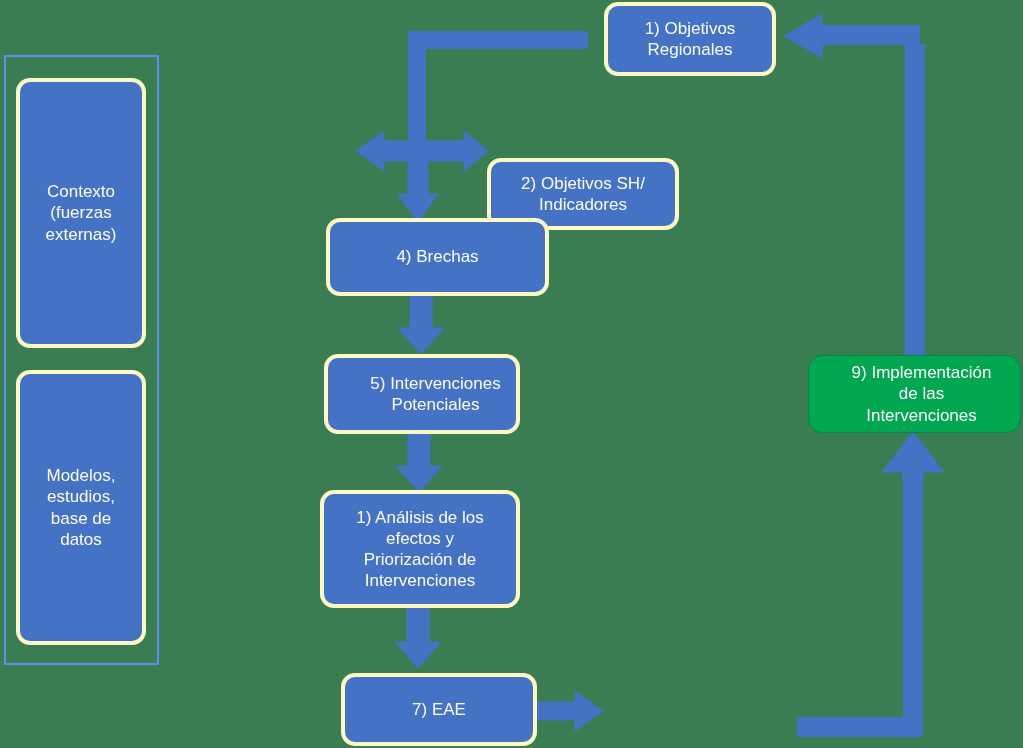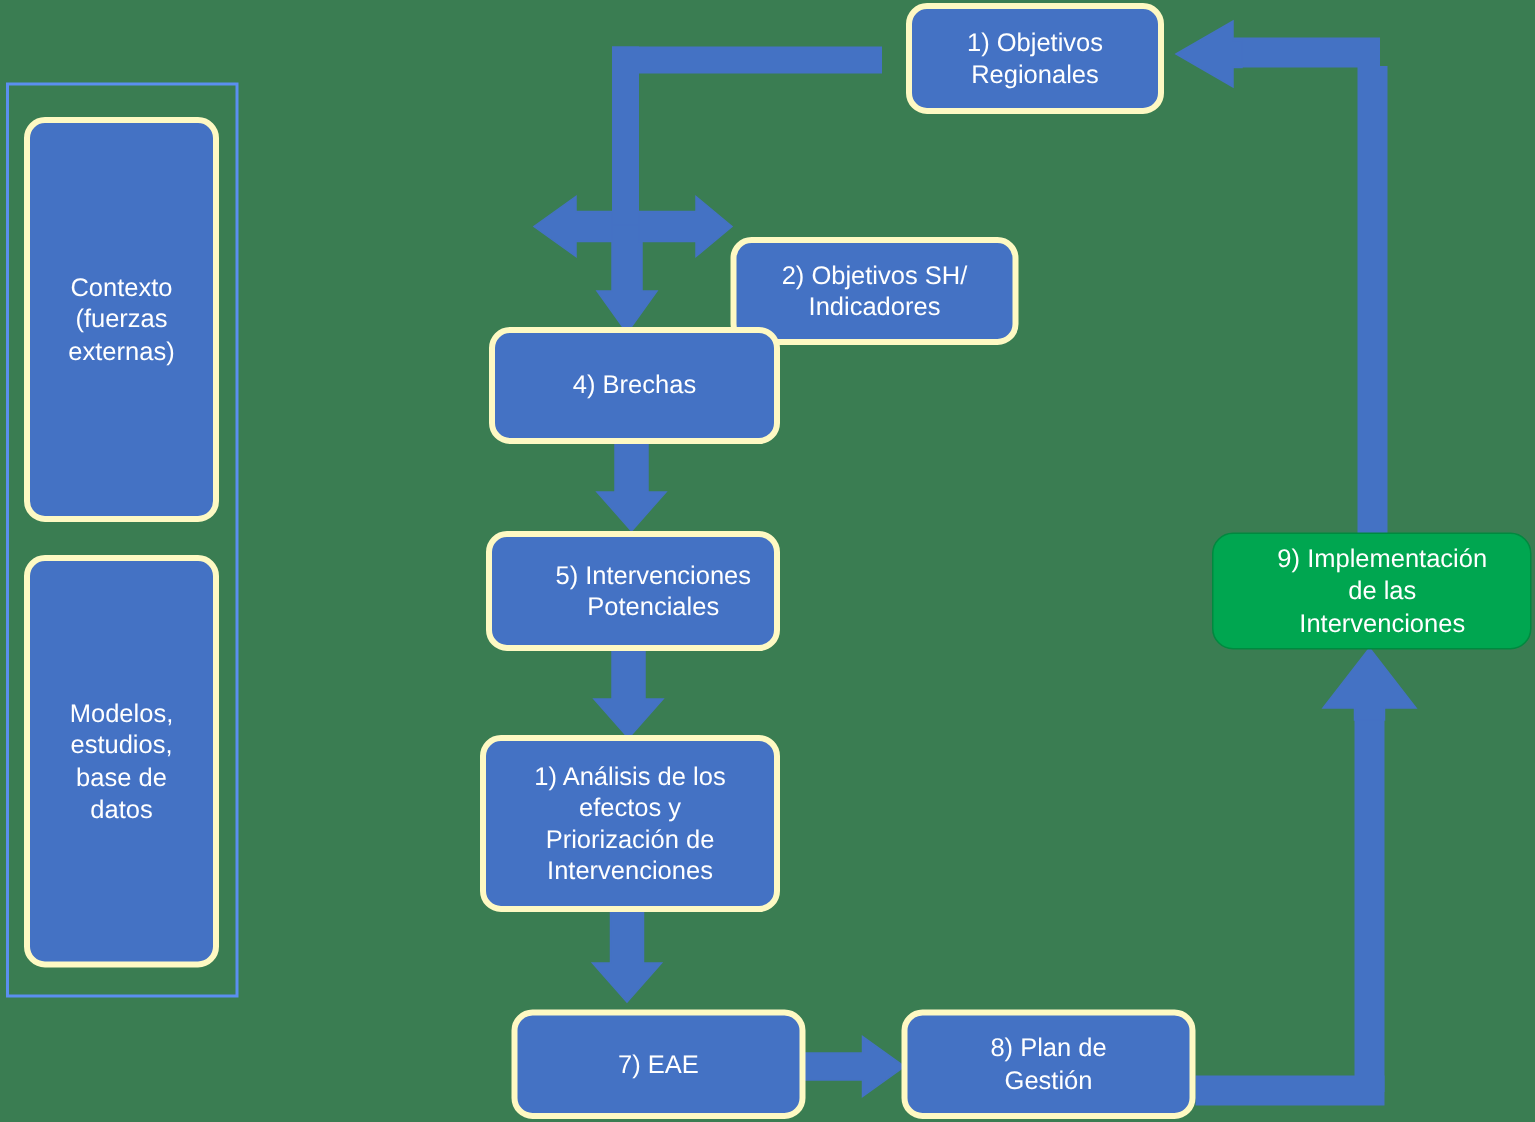--- a/index.html
+++ b/index.html
@@ -143,44 +143,40 @@
     <span>1) Objetivos
 Regionales</span>
   </div>
 
   <div class="node" style="left:487px; top:110px; width:192px; height:72px;margin-top:48px;">
     <span>2) Objetivos SH/
 Indicadores</span>
   </div>
 
 
-  <div class="node" style="left:326px; top:218px; width:194px; height:78px;">
+  <div class="node" style="left:326px; top:218px; width:223px; height:78px;">
     <span>4) Brechas</span>
   </div>
 
   <div class="node" style="left:324px; top:354px; width:196px; height:80px;padding-left:33px;">
     <span>5) Intervenciones
 Potenciales</span>
   </div>
 
   <div class="node" style="left:320px; top:490px; width:200px; height:118px;">
     <span>1) Análisis de los
 efectos y
 Priorización de
 Intervenciones</span>
   </div>
 
   <div class="node" style="left:325px; top:673px; width:196px; height:73px;margin-left:16px;">
     <span>7) EAE</span>
   </div>
 
-  <div class="node" style="left:601px; top:673px; width:196px; height:73px;">
-    <span>8) Plan de
-Gestión</span>
-  </div>
 
   <div class="node green" style="left:808px; top:355px; width:213px; height:78px;">
     <span>9) Implementación
 de las
 Intervenciones</span>
   </div>
 
 </div>
 
 </body></html>

